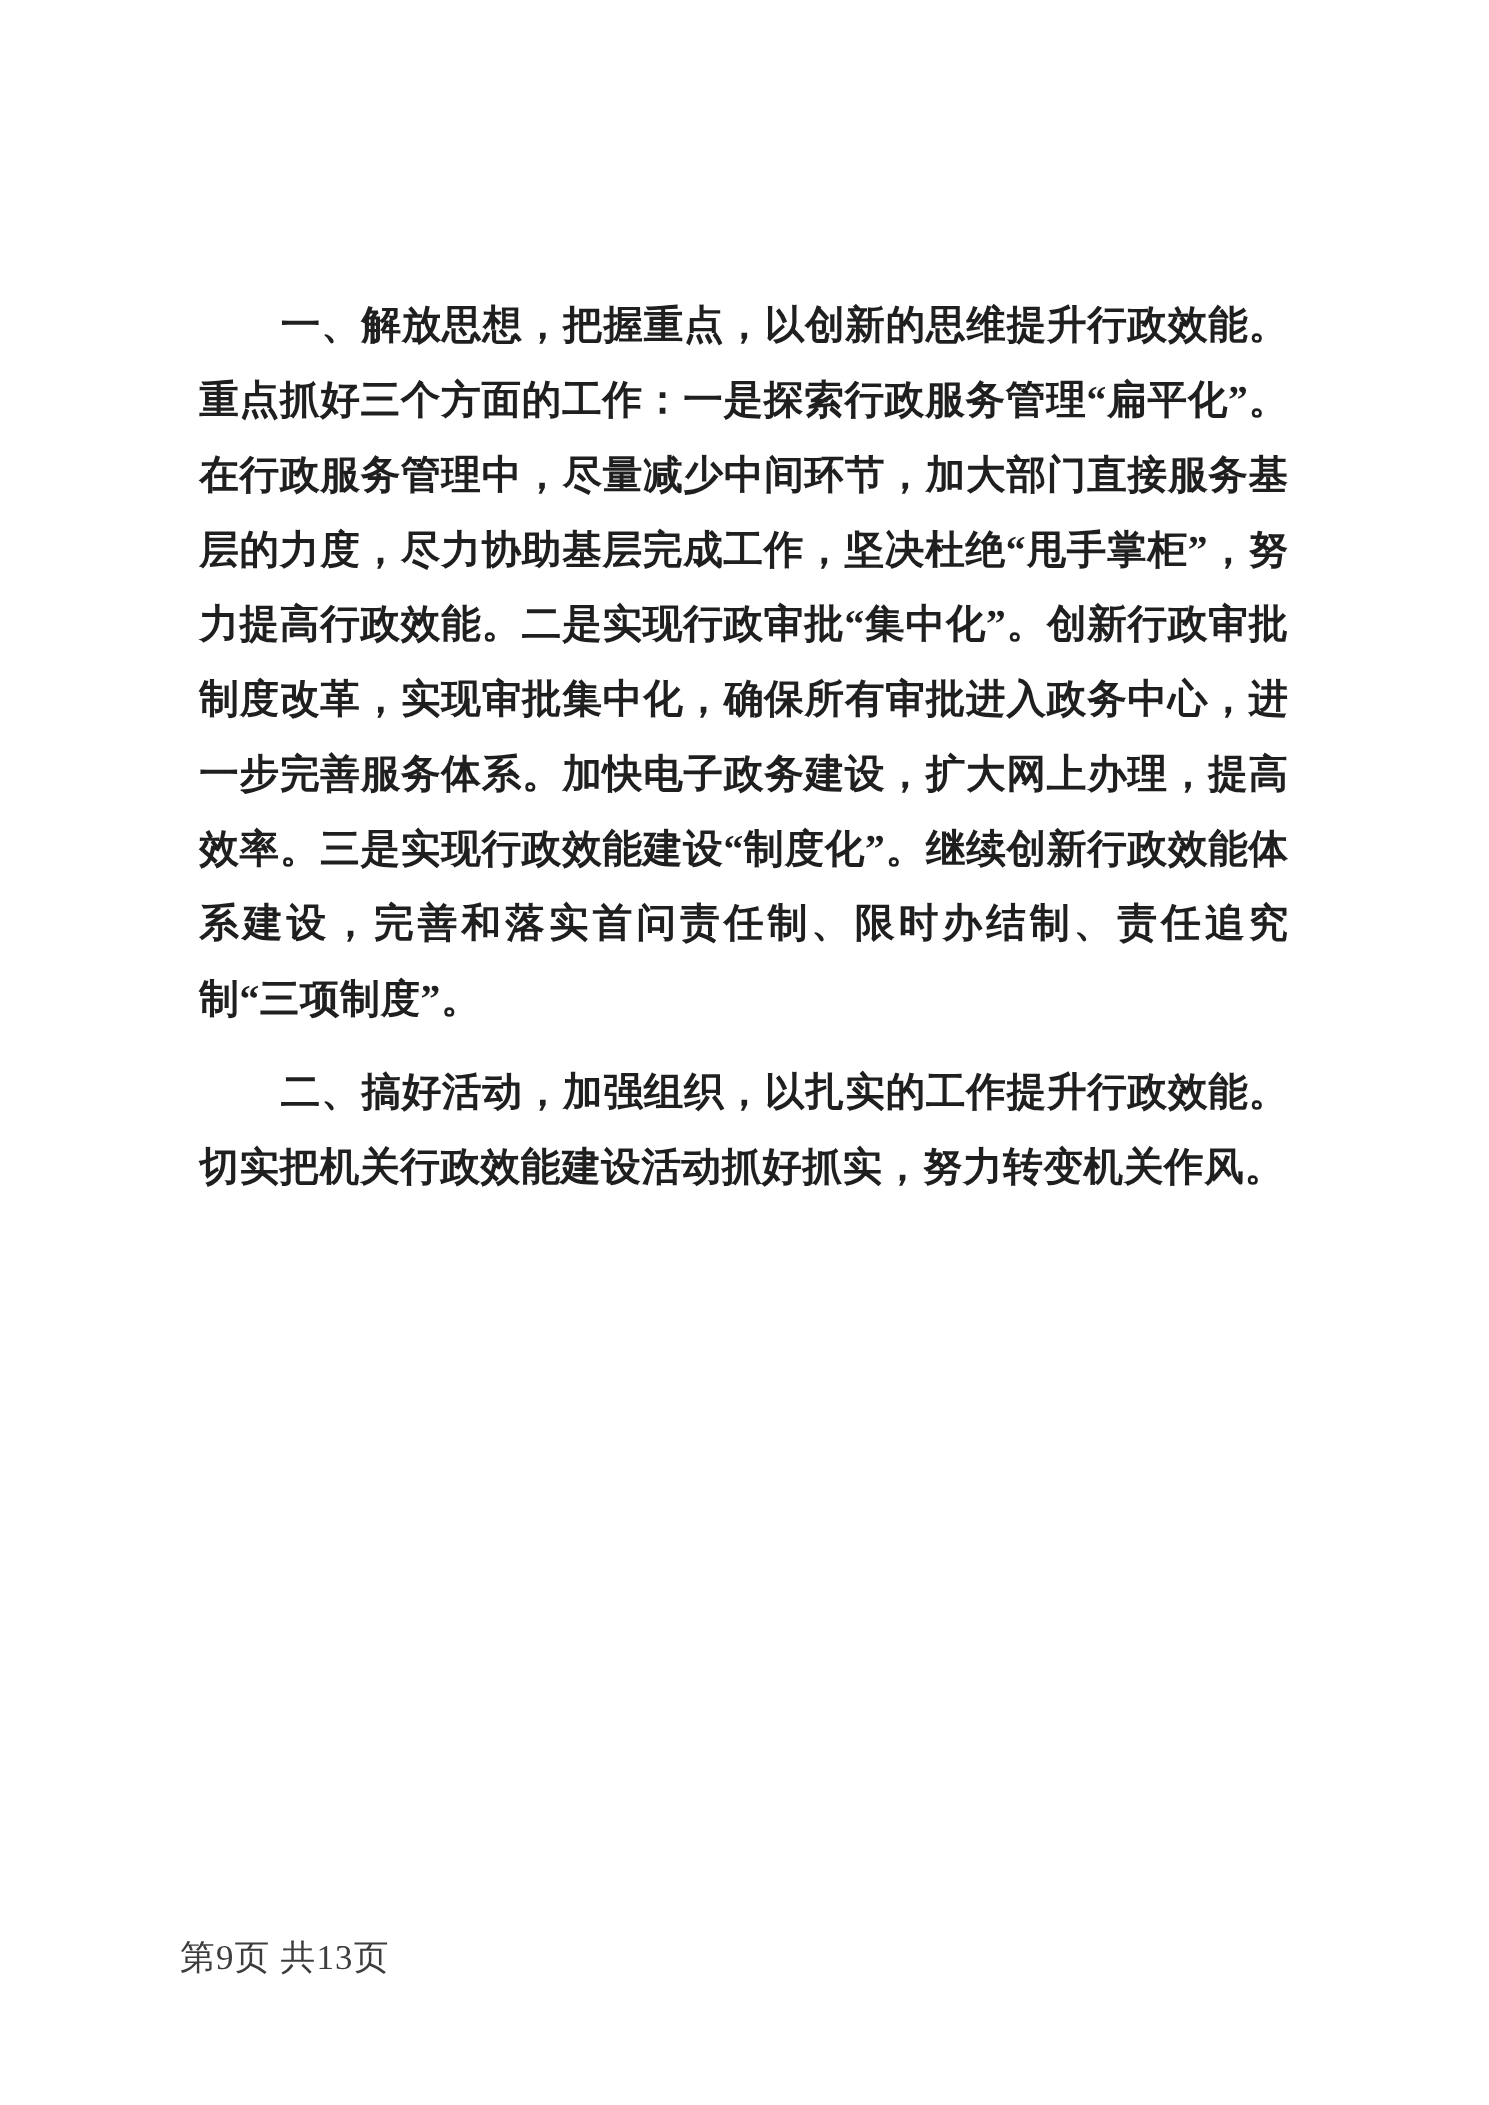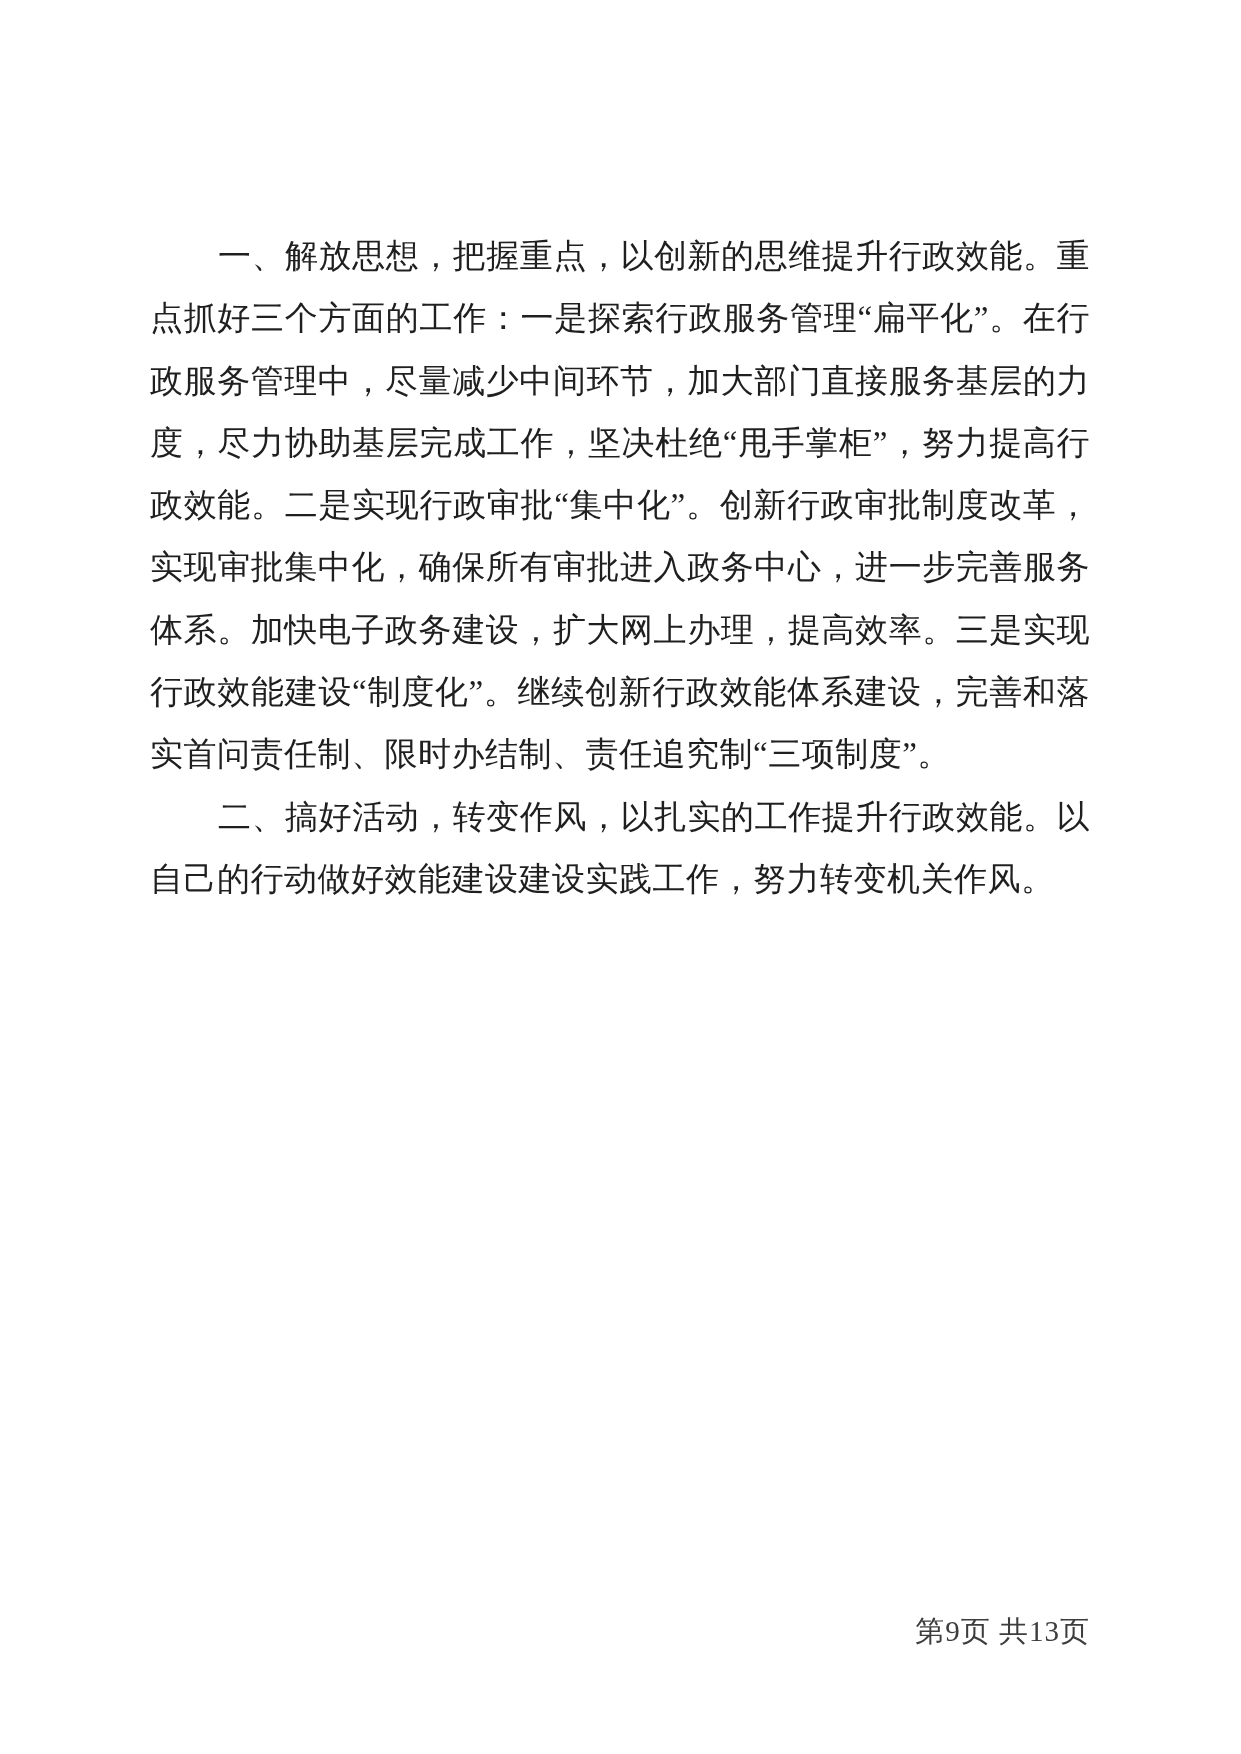--- a/index.html
+++ b/index.html
@@ -28,43 +28,43 @@
     top: 225px;
     width: 940px;
     color: #1f1f1f;
     font-size: 33px;
     line-height: 62.3px;
     text-align: justify;
     text-justify: inter-character;
     letter-spacing: 0.5px;
   }
   .doc-content p {
-    margin: 0;
+    margin: 16px;
     padding: 0;
     text-indent: 68px;
-    font-weight: 400;
+    font-weight: 700;
   }
   .doc-footer {
     position: absolute;
     left: 150px;
     top: 1612px;
     width: 940px;
-    text-align: right;
+    text-align: left;
     font-size: 29px;
     color: #3d3d3d;
     letter-spacing: 1px;
   }
 </style>
 </head>
 <body>
 
 <div class="doc-page">
 
   <div class="doc-content">
     <p>一、解放思想，把握重点，以创新的思维提升行政效能。重点抓好三个方面的工作：一是探索行政服务管理“扁平化”。在行政服务管理中，尽量减少中间环节，加大部门直接服务基层的力度，尽力协助基层完成工作，坚决杜绝“甩手掌柜”，努力提高行政效能。二是实现行政审批“集中化”。创新行政审批制度改革，实现审批集中化，确保所有审批进入政务中心，进一步完善服务体系。加快电子政务建设，扩大网上办理，提高效率。三是实现行政效能建设“制度化”。继续创新行政效能体系建设，完善和落实首问责任制、限时办结制、责任追究制“三项制度”。</p>
-    <p>二、搞好活动，转变作风，以扎实的工作提升行政效能。以自己的行动做好效能建设建设实践工作，努力转变机关作风。</p>
+    <p>二、搞好活动，加强组织，以扎实的工作提升行政效能。切实把机关行政效能建设活动抓好抓实，努力转变机关作风。</p>
   </div>
 
   <div class="doc-footer">
     <span>第9页 共13页</span>
   </div>
 
 </div>
 
 </body></html>

